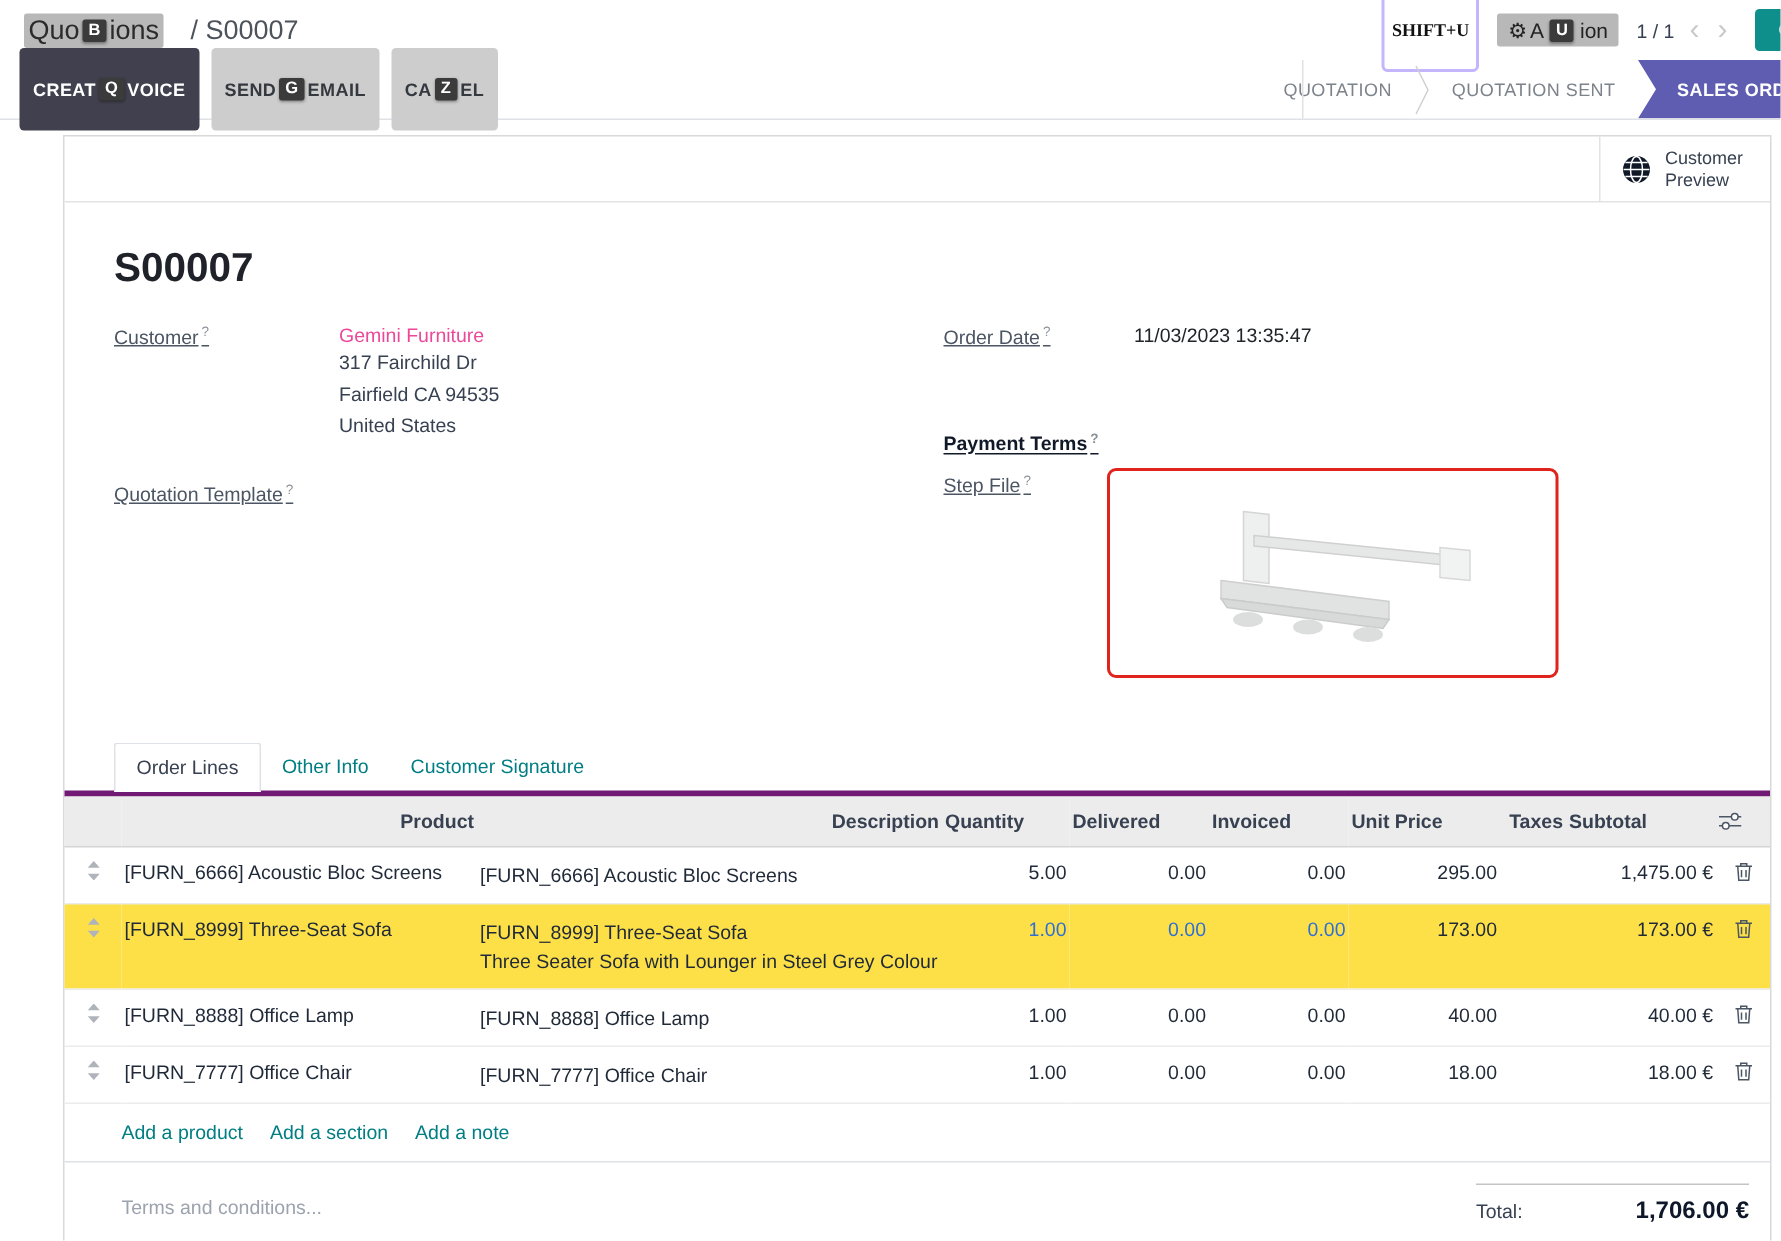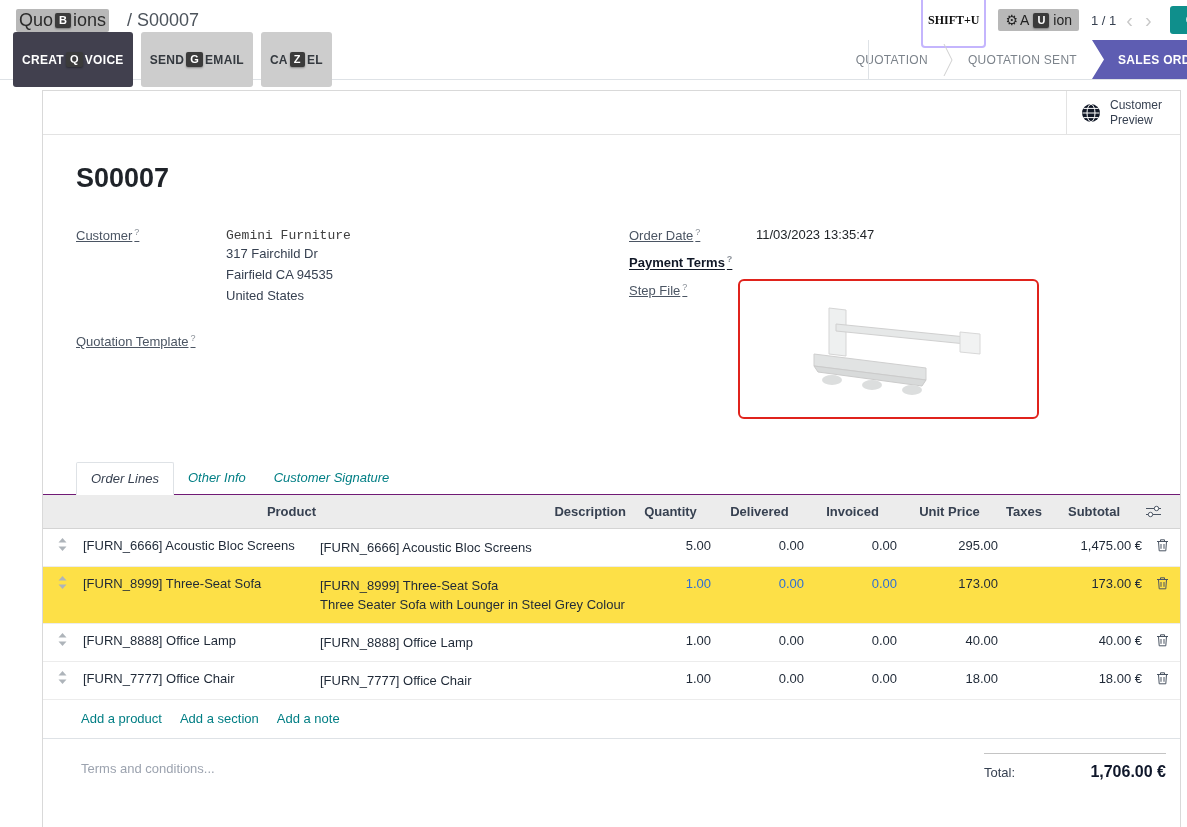--- a/index.html
+++ b/index.html
@@ -39,51 +39,51 @@
   .stage-active { background:#5e5db2; color:#fff; font-weight:bold;
     padding:0 30px 0 26px; width:160px;
     clip-path:polygon(0 0, 12px 50%, 0 100%, 100% 100%, 100% 0); }
 
   
   .sheet { margin:10px 6px 0 42px; height:790px; background:#fff; border:1px solid #d9d9d9; position:relative; }
   .preview-strip { height:44px; border-bottom:1px solid #e3e3e3; display:flex; justify-content:flex-end; }
   .preview-btn { border-left:1px solid #e3e3e3; display:flex; align-items:center; gap:9px; padding:0 18px 0 14px; cursor:pointer; }
   .preview-txt { font-size:12px; color:#374151; line-height:1.25; }
 
-  .sheet-title { font-size:27px; font-weight:600; color:#1f2329; margin:28px 0 11px 33px; }
+  .sheet-title { font-size:27px; font-weight:600; color:#1f2329; margin:28px 0 0 33px; }
 
   .fields { display:flex; padding:22px 40px 0 33px; }
   .fields-left { flex:0 0 553px; }
   .fields-right { flex:1; }
   .frow { display:flex; margin-bottom:11px; }
   .flabel { width:150px; color:#4b5563; flex-shrink:0;text-decoration:underline; }
   .fields-right .flabel { width:127px; }
   .flabel sup { font-size:9px; color:#8a9098; margin-left:2px; }
-  .flabel-bold { font-weight:bold; color:#111827; }
-  .link-teal { color:#404040; text-decoration:none; cursor:pointer;font-family:Liberation Mono, monospace; }
+  .flabel-bold { font-weight:bold; color:#111827;margin-top:44px; }
+  .link-teal { color:#ec4899; text-decoration:none; cursor:pointer; }
   .addr { color:#374151; line-height:21px; }
   .frow-template { margin-top:27px; }
   .fvalue { color:#212529; }
   .stepfile-box { width:301px; height:140px; border:2px solid #e0231c; border-radius:6px;
     margin-left:-18px; margin-top:-3px; display:flex; align-items:center; justify-content:center; cursor:pointer; }
 
   
-  .tabs { margin-top:32px; padding-left:33px; border-bottom:1px solid #701a75; display:flex; align-items:center;font-style:italic; }
+  .tabs { margin-top:32px; padding-left:33px; border-bottom:4px solid #701a75; display:flex; align-items:center; }
   .tab { padding:8px 14px; font-size:13px; cursor:pointer; }
   .tab-active { background:#fff; border:1px solid #dee2e6; border-bottom:1px solid #fff; margin-bottom:-1px;
     border-radius:2px 2px 0 0; color:#374151; }
   .tab-plain { color:#017e84; }
 
   
   table.lines { width:1137px; border-collapse:collapse; table-layout:fixed; }
   .lines th { background:#ececec; font-size:13px; font-weight:bold; color:#374151; text-align:right;
     padding:9px 2px; border-bottom:1px solid #d4d4d4; }
   .lines td { font-size:13px; color:#1f2937; padding:9px 2px; border-bottom:1px solid #ececec; vertical-align:top; }
   .col-num { text-align:right; }
-  th.col-num { text-align:center; }
+  th.col-num { text-align:left; }
   .cell-desc { white-space:pre-line; line-height:19px; }
   .cell-handle, .cell-trash { text-align:center; }
   .row-edited td { background:#fde047; }
   .row-edited .val-blue { color:#2e6fd4; }
   .hdr-icon-cell { text-align:center; }
 
   .add-links { display:flex; gap:18px; padding:11px 0 12px 38px; border-bottom:1px solid #dee2e6; }
   .add-links span { color:#017e84; cursor:pointer; }
 
   .sheet-footer { display:flex; justify-content:space-between; align-items:flex-start; padding:14px 14px 0 38px; }

